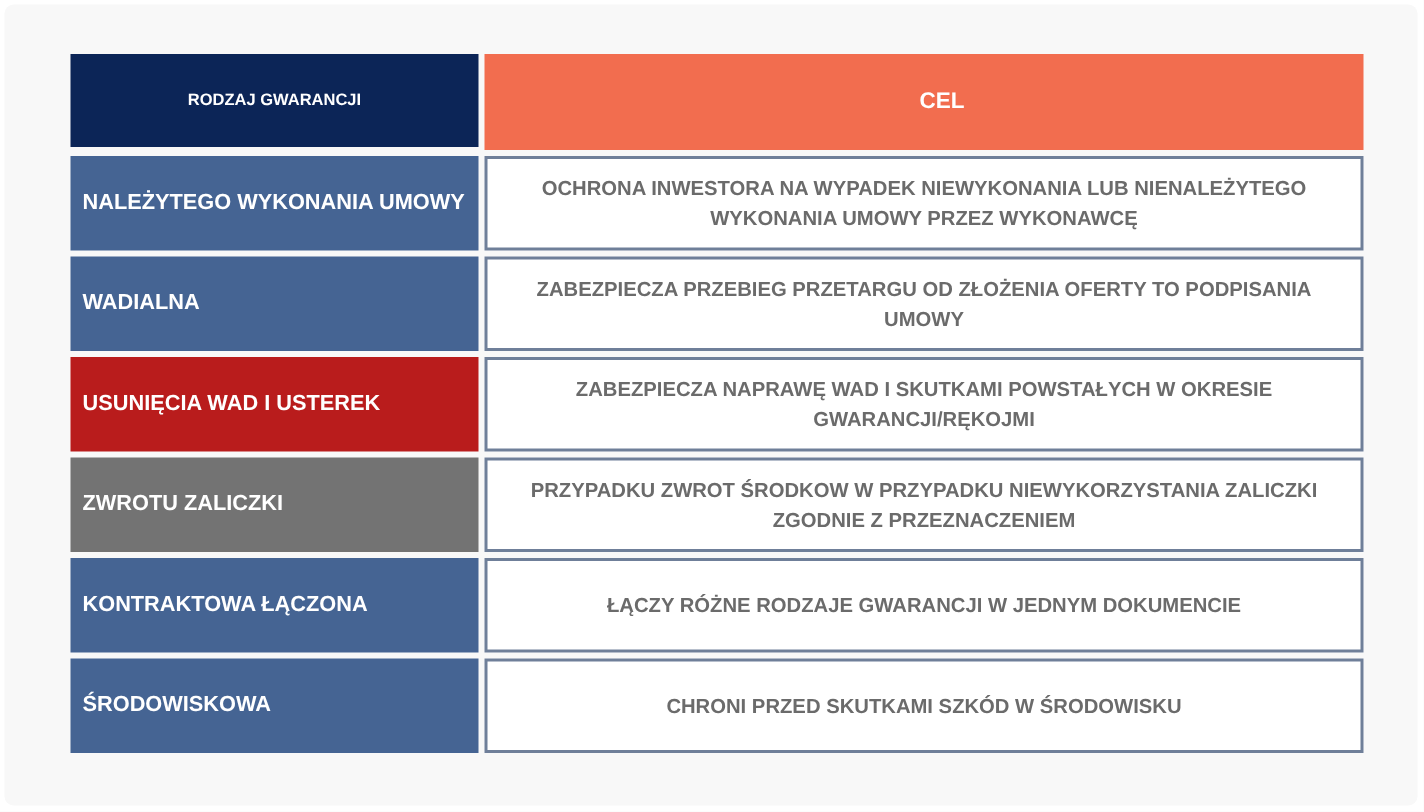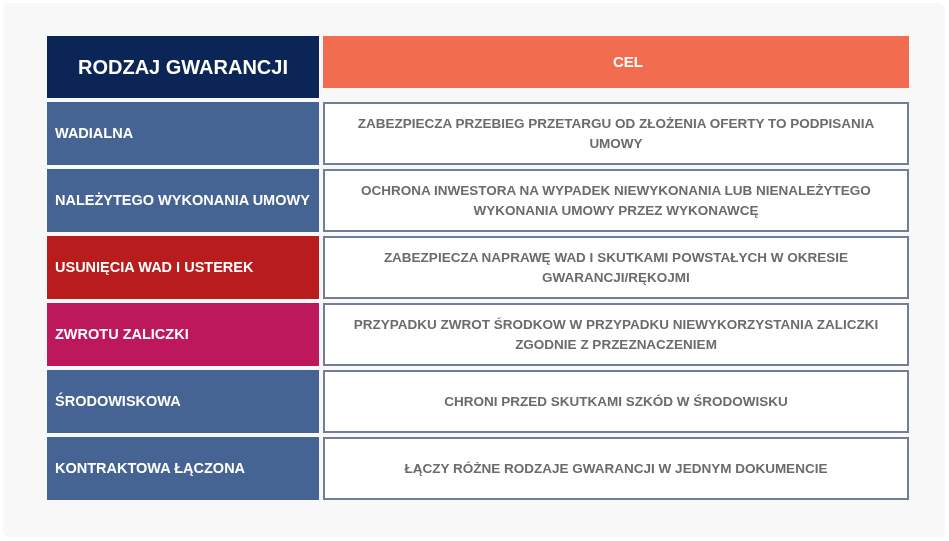--- a/index.html
+++ b/index.html
@@ -53,25 +53,25 @@
       line-height: 20px;
       text-align: center;
       display: flex;
       align-items: center;
       justify-content: center;
       padding: 0 20px;
     }
     .header .cell-left {
       height: 62px;
       justify-content: center;
-      font-size: 20px;
+      font-size: 11px;
       padding: 0;
     }
     .header .cell-right {
-      height: 52px;
+      height: 64px;
       color: #ffffff;
       font-size: 15px;
       padding-left: 44px;
     }
     .body-row .cell-left {
       height: 63px;
     }
     .body-row .cell-right {
       height: 63px;
       background: #ffffff;
@@ -84,43 +84,43 @@
 
 <div class="canvas">
   <div class="table">
 
     <div class="row header">
       <div class="cell-left" style="background:#0c2557;">RODZAJ GWARANCJI</div>
       <div class="cell-right" style="background:#f26d4f;">CEL</div>
     </div>
 
     <div class="row body-row">
-      <div class="cell-left" style="background:#456493;">WADIALNA</div>
-      <div class="cell-right">ZABEZPIECZA PRZEBIEG PRZETARGU OD ZŁOŻENIA OFERTY TO PODPISANIA UMOWY</div>
+      <div class="cell-left" style="background:#456493;">NALEŻYTEGO WYKONANIA UMOWY</div>
+      <div class="cell-right">OCHRONA INWESTORA NA WYPADEK NIEWYKONANIA LUB NIENALEŻYTEGO WYKONANIA UMOWY PRZEZ WYKONAWCĘ</div>
     </div>
 
     <div class="row body-row">
-      <div class="cell-left" style="background:#456493;">NALEŻYTEGO WYKONANIA UMOWY</div>
-      <div class="cell-right">OCHRONA INWESTORA NA WYPADEK NIEWYKONANIA LUB NIENALEŻYTEGO WYKONANIA UMOWY PRZEZ WYKONAWCĘ</div>
+      <div class="cell-left" style="background:#456493;">WADIALNA</div>
+      <div class="cell-right">ZABEZPIECZA PRZEBIEG PRZETARGU OD ZŁOŻENIA OFERTY TO PODPISANIA UMOWY</div>
     </div>
 
     <div class="row body-row">
       <div class="cell-left" style="background:#b91c1c;">USUNIĘCIA WAD I USTEREK</div>
       <div class="cell-right">ZABEZPIECZA NAPRAWĘ WAD I SKUTKAMI POWSTAŁYCH W OKRESIE GWARANCJI/RĘKOJMI</div>
     </div>
 
     <div class="row body-row">
-      <div class="cell-left" style="background:#be185d;">ZWROTU ZALICZKI</div>
+      <div class="cell-left" style="background:#737373;">ZWROTU ZALICZKI</div>
       <div class="cell-right">PRZYPADKU ZWROT ŚRODKOW W PRZYPADKU NIEWYKORZYSTANIA ZALICZKI ZGODNIE Z PRZEZNACZENIEM</div>
+    </div>
+
+    <div class="row body-row">
+      <div class="cell-left" style="background:#456493;">KONTRAKTOWA ŁĄCZONA</div>
+      <div class="cell-right">ŁĄCZY RÓŻNE RODZAJE GWARANCJI W JEDNYM DOKUMENCIE</div>
     </div>
 
     <div class="row body-row">
       <div class="cell-left" style="background:#456493;">ŚRODOWISKOWA</div>
       <div class="cell-right">CHRONI PRZED SKUTKAMI SZKÓD W ŚRODOWISKU</div>
     </div>
 
-    <div class="row body-row">
-      <div class="cell-left" style="background:#456493;">KONTRAKTOWA ŁĄCZONA</div>
-      <div class="cell-right">ŁĄCZY RÓŻNE RODZAJE GWARANCJI W JEDNYM DOKUMENCIE</div>
-    </div>
-
   </div>
 </div>
 
 </body></html>

